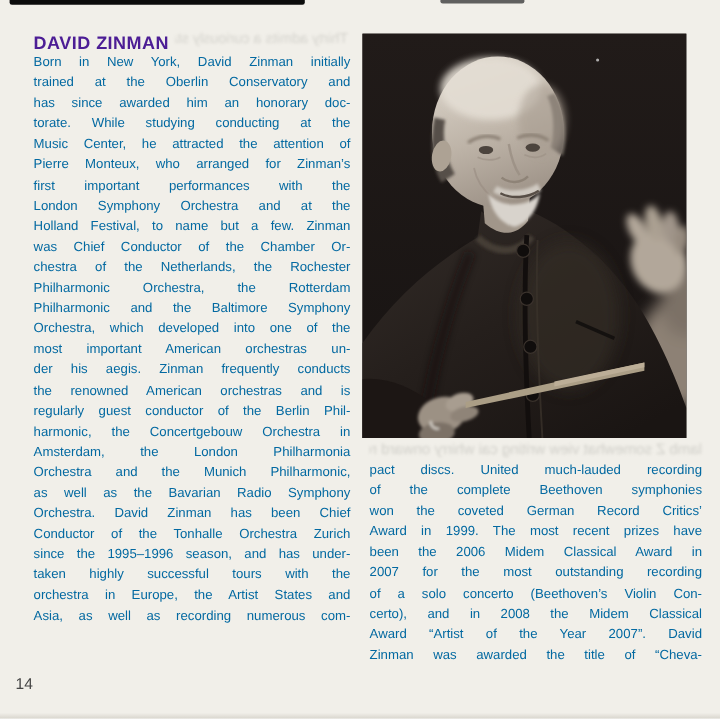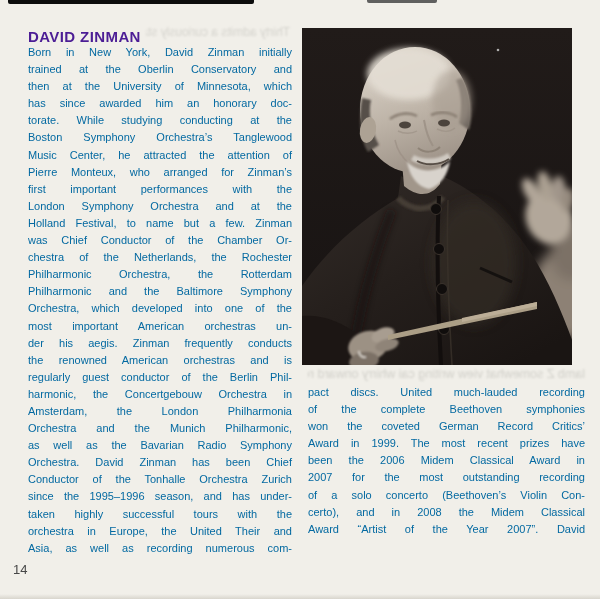--- a/index.html
+++ b/index.html
@@ -67,24 +67,22 @@
   <div class="top-strip"></div>
   <div class="top-smudge"></div>
 
   <h1 class="heading">DAVID ZINMAN</h1>
 
   <div class="bleed bleed-top">Thirty admits a curiously stable</div>
 
   <div class="col col-left">
       <div class="tline">Born in New York, David Zinman initially</div>
       <div class="tline">trained at the Oberlin Conservatory and</div>
-      <div class="tline">then at the University of Minnesota, which</div>
       <div class="tline">has since awarded him an honorary doc-</div>
       <div class="tline">torate. While studying conducting at the</div>
-      <div class="tline">Boston Symphony Orchestra’s Tanglewood</div>
       <div class="tline">Music Center, he attracted the attention of</div>
       <div class="tline">Pierre Monteux, who arranged for Zinman’s</div>
       <div class="tline">first important performances with the</div>
       <div class="tline">London Symphony Orchestra and at the</div>
       <div class="tline">Holland Festival, to name but a few. Zinman</div>
       <div class="tline">was Chief Conductor of the Chamber Or-</div>
       <div class="tline">chestra of the Netherlands, the Rochester</div>
       <div class="tline">Philharmonic Orchestra, the Rotterdam</div>
       <div class="tline">Philharmonic and the Baltimore Symphony</div>
       <div class="tline">Orchestra, which developed into one of the</div>
@@ -93,21 +91,21 @@
       <div class="tline">the renowned American orchestras and is</div>
       <div class="tline">regularly guest conductor of the Berlin Phil-</div>
       <div class="tline">harmonic, the Concertgebouw Orchestra in</div>
       <div class="tline">Amsterdam, the London Philharmonia</div>
       <div class="tline">Orchestra and the Munich Philharmonic,</div>
       <div class="tline">as well as the Bavarian Radio Symphony</div>
       <div class="tline">Orchestra. David Zinman has been Chief</div>
       <div class="tline">Conductor of the Tonhalle Orchestra Zurich</div>
       <div class="tline">since the 1995–1996 season, and has under-</div>
       <div class="tline">taken highly successful tours with the</div>
-      <div class="tline">orchestra in Europe, the United Their and</div>
+      <div class="tline">orchestra in Europe, the Artist States and</div>
       <div class="tline">Asia, as well as recording numerous com-</div>
     </div>
 
   <div class="photo">
     <svg width="270" height="337" viewBox="0 0 270 337" xmlns="http://www.w3.org/2000/svg">
       <defs>
         <linearGradient id="gBg" x1="0" y1="0" x2="0" y2="1">
           <stop offset="0" stop-color="#211b19"></stop>
           <stop offset="1" stop-color="#171312"></stop>
         </linearGradient>
@@ -206,19 +204,20 @@
   <div class="col col-right">
       <div class="tline">pact discs. United much-lauded recording</div>
       <div class="tline">of the complete Beethoven symphonies</div>
       <div class="tline">won the coveted German Record Critics’</div>
       <div class="tline">Award in 1999. The most recent prizes have</div>
       <div class="tline">been the 2006 Midem Classical Award in</div>
       <div class="tline">2007 for the most outstanding recording</div>
       <div class="tline">of a solo concerto (Beethoven’s Violin Con-</div>
       <div class="tline">certo), and in 2008 the Midem Classical</div>
       <div class="tline">Award “Artist of the Year 2007”. David</div>
+      <div class="tline">Zinman was awarded the title of “Cheva-</div>
     </div>
 
   <div class="page-number">14</div>
 
   <div class="bottom-shade"></div>
 
 </div>
 
 </body></html>

